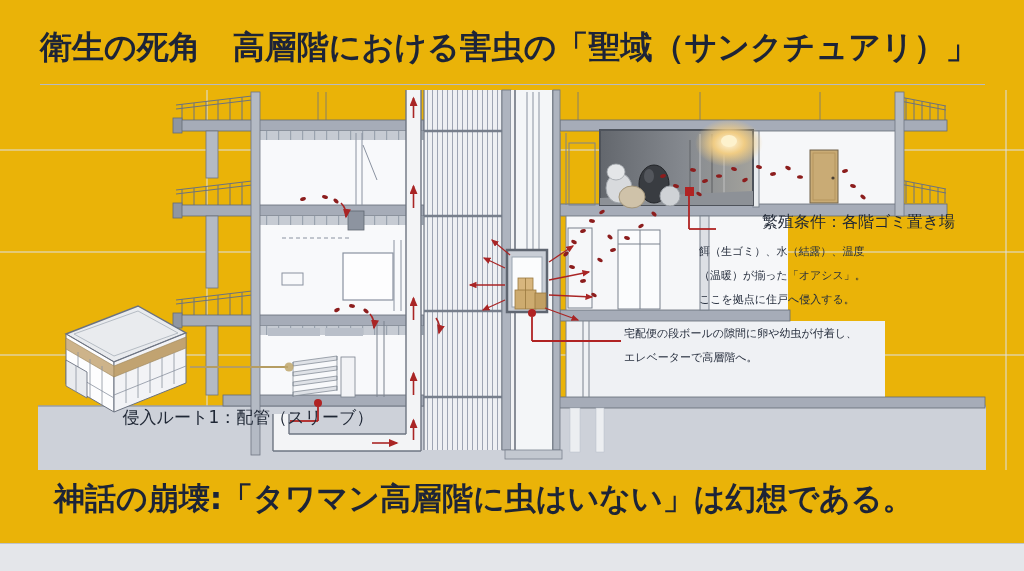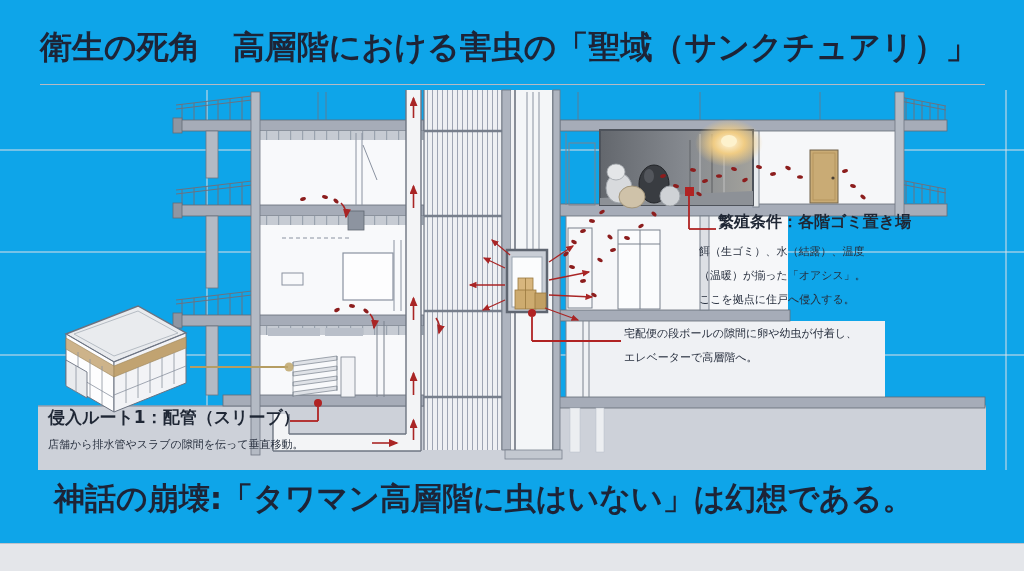--- a/index.html
+++ b/index.html
@@ -1,33 +1,33 @@
 <!DOCTYPE html>
 <html><head>
 <meta charset="utf-8">
 <style>
   html,body{margin:0;padding:0;background:#d9dbe0;}
   .stage{
     position:relative;width:1024px;height:571px;overflow:hidden;
-    background:#0ea5e9;
+    background:#eab308;
     font-family:"DejaVu Sans","Liberation Sans",sans-serif;
     color:#1d2437;
   }
   .stage svg{position:absolute;left:0;top:0;}
   .page-title{
     position:absolute;left:40px;top:26px;width:960px;
     font-size:32px;font-weight:800;letter-spacing:0px;
     color:#1d2437;white-space:nowrap;
   }
   .title-divider{
     position:absolute;left:40px;top:84px;width:945px;height:1px;
     background:#b6bac3;
   }
   .ann{position:absolute;}
-  .ann-title{font-size:16px;font-weight:700;color:#1f2735;white-space:nowrap;}
+  .ann-title{font-size:16px;font-weight:400;color:#1f2735;white-space:nowrap;text-align:center;}
   .ann-body{font-size:11px;font-weight:500;color:#262e3d;line-height:24px;white-space:pre-line;}
   .ann-breeding{left:699px;top:212px;width:300px;}
   .ann-breeding .ann-title{margin-left:19px;margin-bottom:7px;}
   .ann-route2{left:624px;top:322px;width:360px;}
   .ann-route2 .ann-title{margin-bottom:7px;}
   .ann-route1{left:48px;top:406px;width:400px;}
   .ann-route1 .ann-title{font-size:17px;margin-bottom:4px;}
   .footer-headline{
     position:absolute;left:54px;top:478px;width:960px;
     font-size:31px;font-weight:800;color:#1d2437;white-space:nowrap;
@@ -374,20 +374,19 @@
 ここを拠点に住戸へ侵入する。</div>
   </div>
 
   <div class="ann ann-route2">
     <div class="ann-body">宅配便の段ボールの隙間に卵や幼虫が付着し、
 エレベーターで高層階へ。</div>
   </div>
 
   <div class="ann ann-route1">
     <div class="ann-title">侵入ルート1：配管（スリーブ）</div>
-    <div class="ann-body">店舗から排水管やスラブの隙間を伝って垂直移動。</div>
   </div>
 
   <div class="footer-headline">神話の崩壊:「タワマン高層階に虫はいない」は幻想である。</div>
   <div class="footer-divider"></div>
   <div class="footer-under"></div>
 
 </div>
 
 </body></html>

